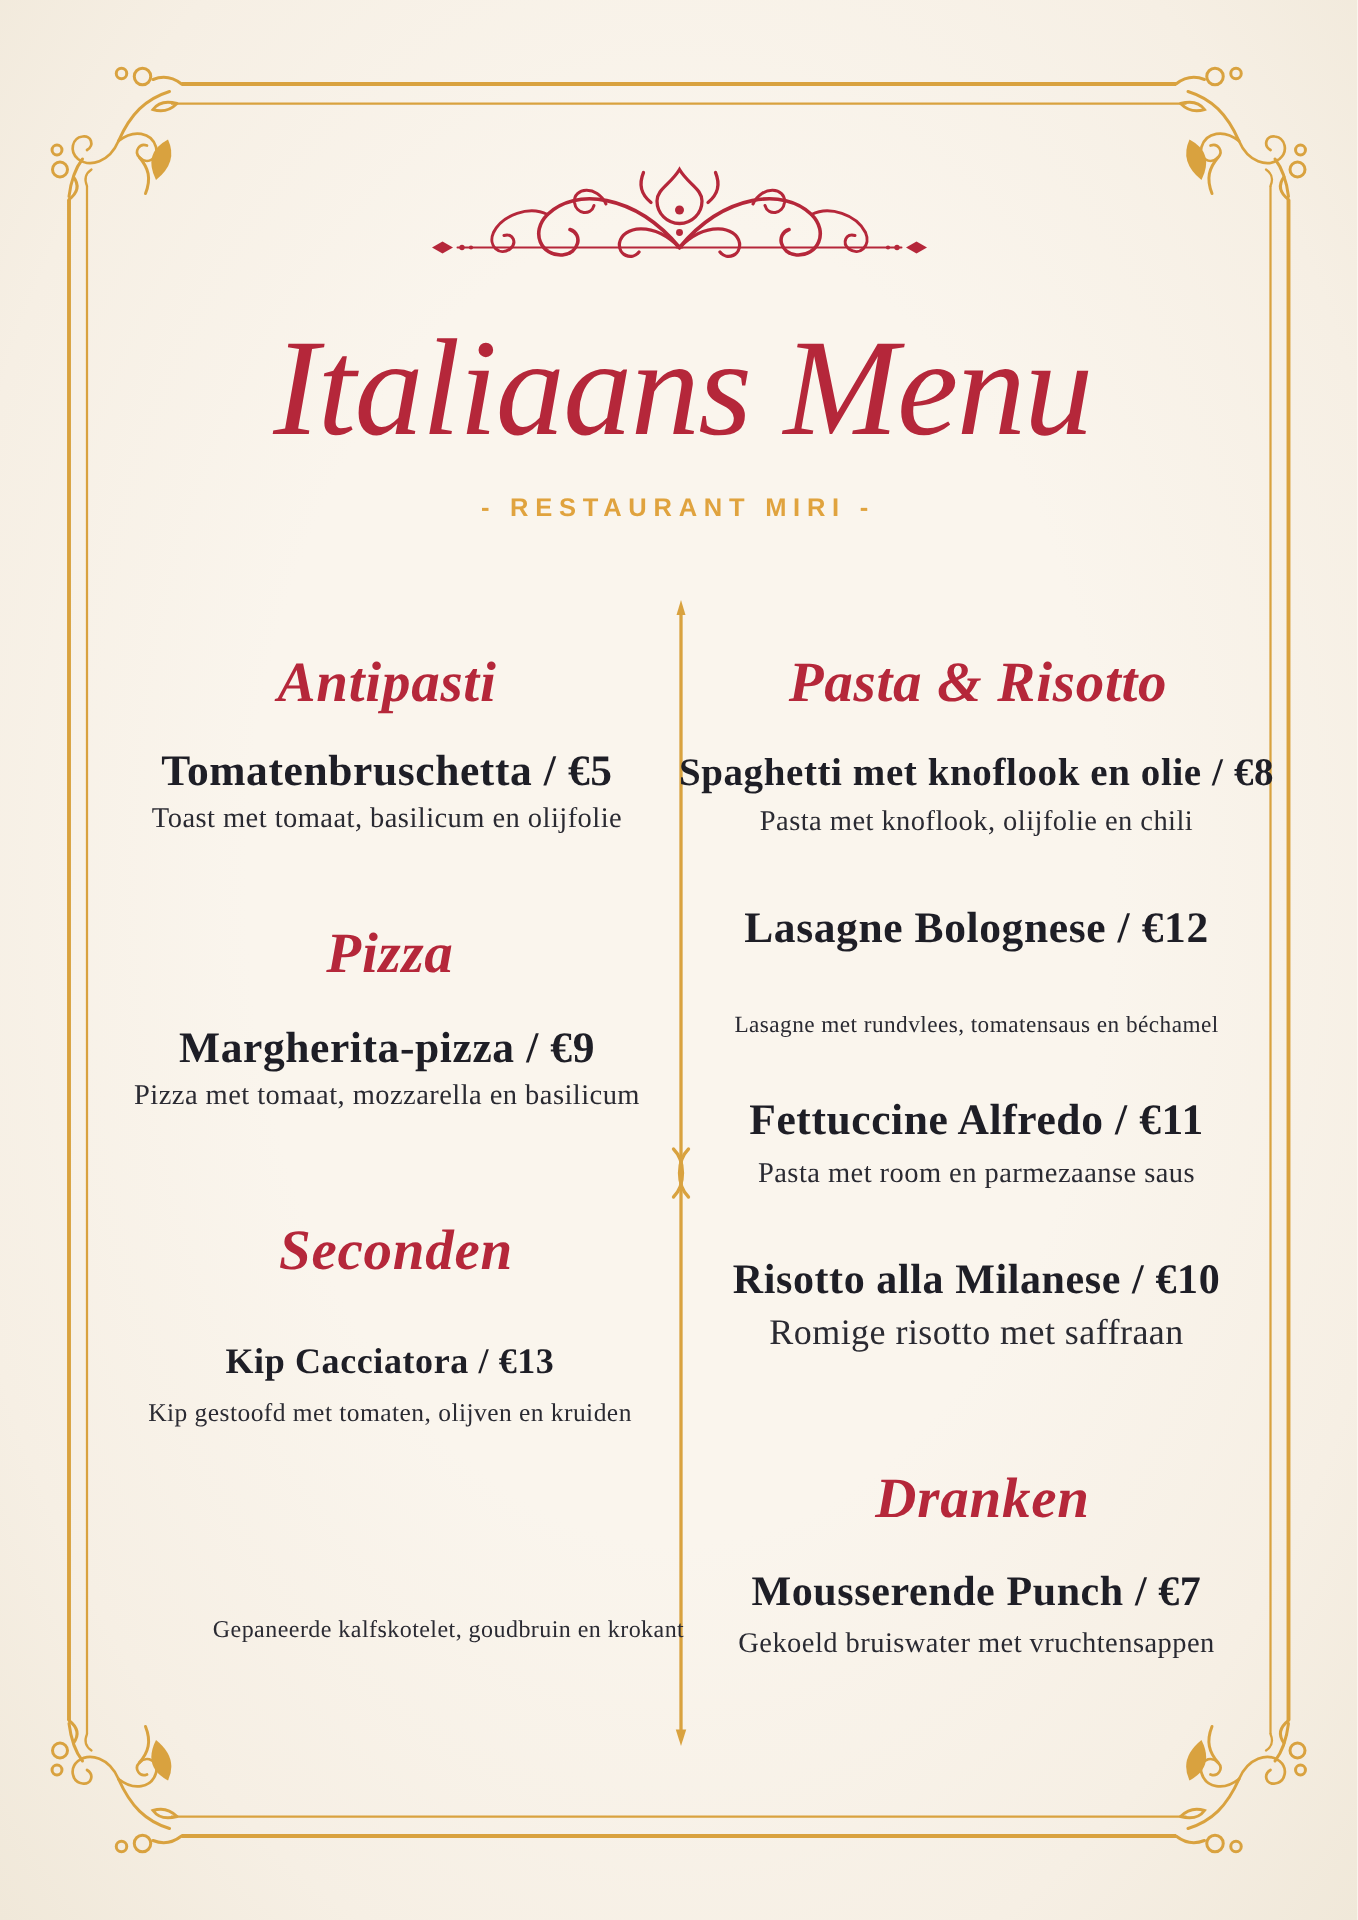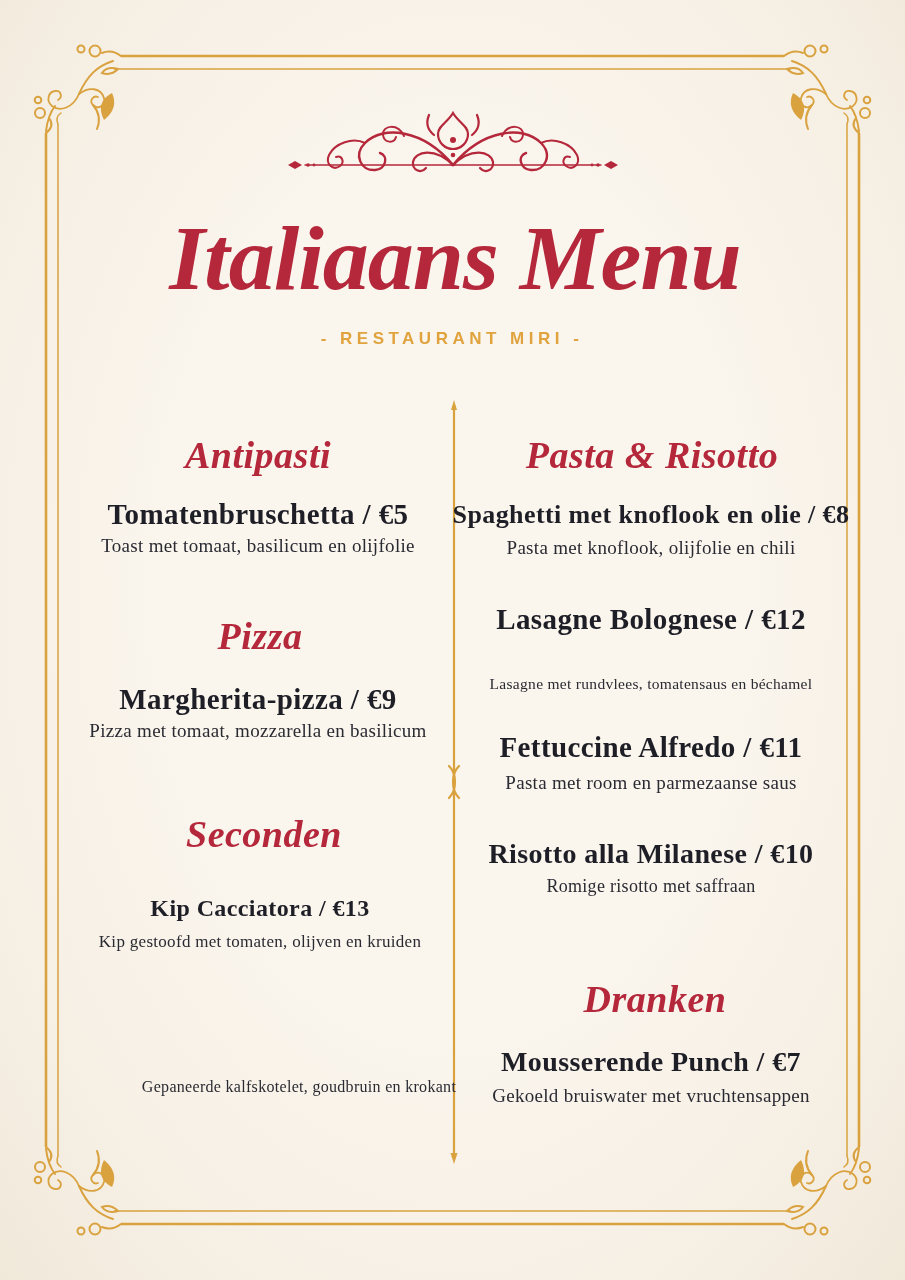--- a/index.html
+++ b/index.html
@@ -12,21 +12,21 @@
     background: radial-gradient(ellipse at 50% 46%, #faf5ed 45%, #f6efe4 78%, #f0e8d9 100%);
   }
   svg.layer { position:absolute; left:0; top:0; }
 
   
   .t {
     position:absolute; transform:translateX(-50%);
     white-space:nowrap; text-align:center; line-height:1.05;
   }
   .title {
-    font-family:"Liberation Serif", serif; font-style:italic; font-weight:700;
+    font-family:"Liberation Serif", serif; font-style:italic; font-weight:400;
     color:#b5273a; letter-spacing:-1px;
   }
   .subtitle {
     font-family:"Liberation Sans", sans-serif; font-weight:700;
     color:#e0a33e; letter-spacing:4.5px;
   }
   .script {
     font-family:"Liberation Serif", serif; font-style:italic; font-weight:700;
     color:#b5273a; letter-spacing:0.5px;
   }
@@ -133,19 +133,19 @@
   <div class="t name" style="left:651px; top:501px; font-size:26px;">Spaghetti met knoflook en olie / €8</div>
   <div class="t desc" style="left:651px; top:538px; font-size:19px;">Pasta met knoflook, olijfolie en chili</div>
 
   <div class="t name" style="left:651px; top:604px; font-size:29px;">Lasagne Bolognese / €12</div>
   <div class="t desc" style="left:651px; top:676px; font-size:15.5px;">Lasagne met rundvlees, tomatensaus en béchamel</div>
 
   <div class="t name" style="left:651px; top:732px; font-size:29px;">Fettuccine Alfredo / €11</div>
   <div class="t desc" style="left:651px; top:773px; font-size:19px;">Pasta met room en parmezaanse saus</div>
 
   <div class="t name" style="left:651px; top:839px; font-size:28px;">Risotto alla Milanese / €10</div>
-  <div class="t desc" style="left:651px; top:877px; font-size:18px;">Romige risotto met saffraan</div>
+  <div class="t desc" style="left:651px; top:877px; font-size:24px;">Romige risotto met saffraan</div>
 
   <div class="t script" style="left:655px; top:980px; font-size:38px;">Dranken</div>
   <div class="t name" style="left:651px; top:1047px; font-size:28px;">Mousserende Punch / €7</div>
   <div class="t desc" style="left:651px; top:1086px; font-size:19px;">Gekoeld bruiswater met vruchtensappen</div>
 
 </div>
 
 </body></html>

